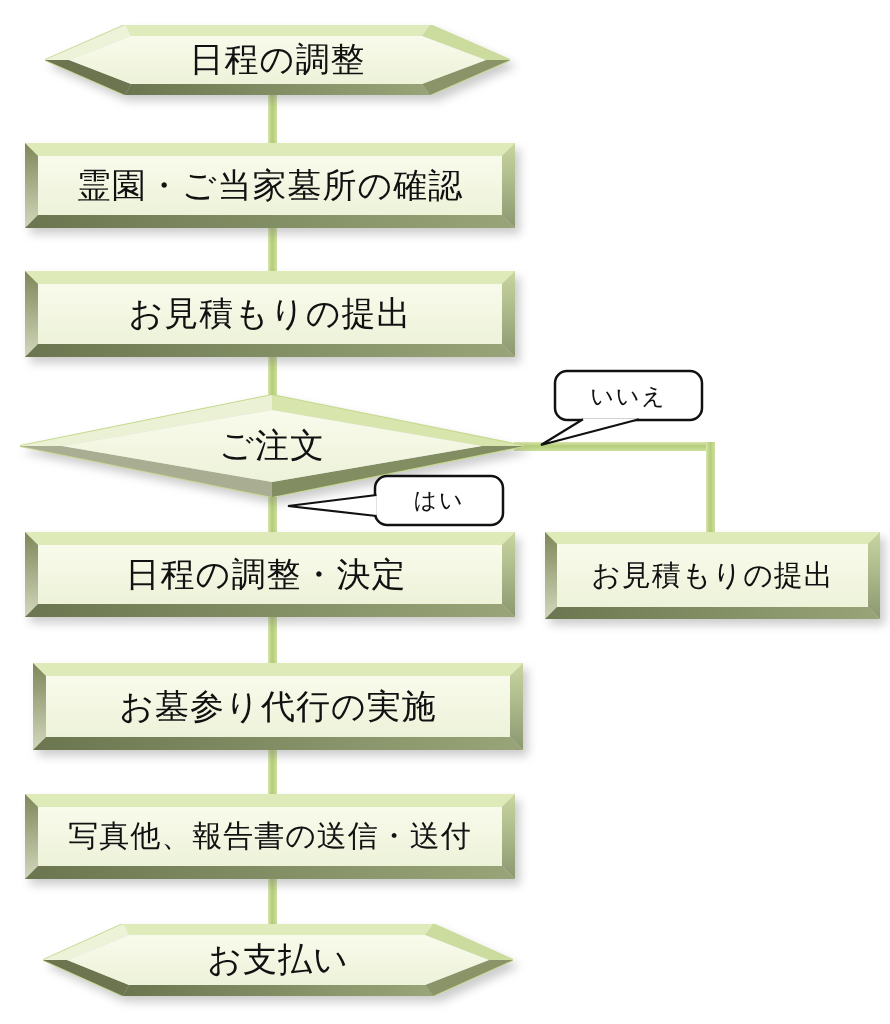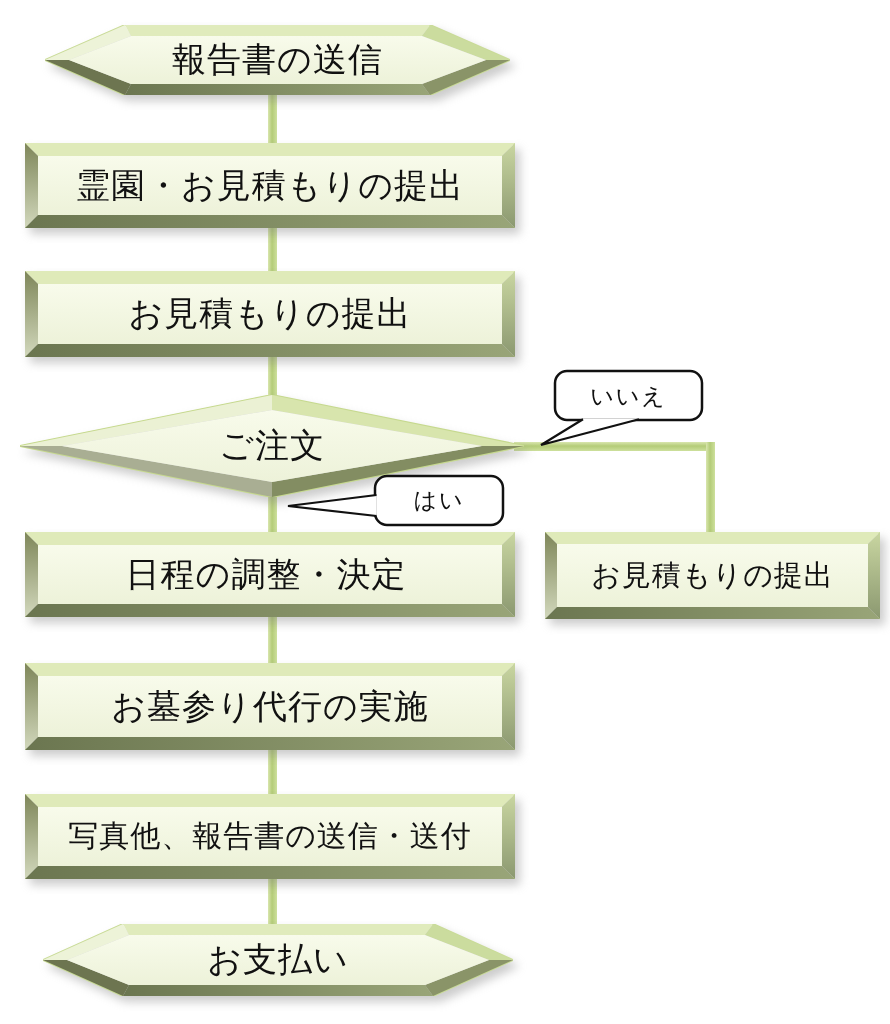--- a/index.html
+++ b/index.html
@@ -65,33 +65,33 @@
     <svg width="465" height="70" viewBox="0 0 465 70">
       <polygon points="0,35 80,0 385,0 465,35 385,70 80,70" fill="none" stroke="#c9db97" stroke-width="2"></polygon>
       <polygon points="80,0 385,0 377,11 86,11" fill="#e0ebbc"></polygon>
       <polygon points="0,35 80,0 86,11 24,35" fill="#edf3d8"></polygon>
       <polygon points="0,35 24,35 86,59 80,70" fill="#6d7550"></polygon>
       <polygon points="80,70 86,59 377,59 385,70" fill="url(#gb)"></polygon>
       <polygon points="385,0 465,35 441,35 377,11" fill="#cbdc9e"></polygon>
       <polygon points="465,35 385,70 377,59 441,35" fill="#8a9468"></polygon>
       <polygon points="24,35 86,11 377,11 441,35 377,59 86,59" fill="url(#gf)"></polygon>
     </svg>
-    <div class="label fs-lg">報告書の送信</div>
+    <div class="label fs-lg">日程の調整</div>
   </div>
 
   <div class="node" style="left:25px;top:143px;width:490px;height:85px">
     <svg width="490" height="85" viewBox="0 0 490 85">
       <rect x="1" y="1" width="488" height="83" fill="none" stroke="#d4e3a6" stroke-width="2"></rect>
       <polygon points="0,0 490,0 477,13 13,13" fill="#dfeab9"></polygon>
       <polygon points="0,0 13,13 13,72 0,85" fill="url(#gl)"></polygon>
       <polygon points="490,0 477,13 477,72 490,85" fill="url(#gr)"></polygon>
       <polygon points="0,85 13,72 477,72 490,85" fill="url(#gb)"></polygon>
       <rect x="13" y="13" width="464" height="59" fill="url(#gf)"></rect>
     </svg>
-    <div class="label fs-lg">霊園・お見積もりの提出</div>
+    <div class="label fs-lg">霊園・ご当家墓所の確認</div>
   </div>
 
   <div class="node" style="left:20px;top:395px;width:504px;height:102px">
     <svg width="504" height="102" viewBox="0 0 504 102">
       <polygon points="0,51 252,0 504,51 252,102" fill="none" stroke="#c6d98e" stroke-width="2"></polygon>
       <polygon points="0,51 252,0 252,15 42,51" fill="#ebf1d4"></polygon>
       <polygon points="252,0 504,51 462,51 252,15" fill="#d8e5ad"></polygon>
       <polygon points="0,51 42,51 252,87 252,102" fill="#a9ae93"></polygon>
       <polygon points="504,51 252,102 252,87 462,51" fill="#838d62"></polygon>
       <polygon points="42,51 252,15 462,51 252,87" fill="url(#gf)"></polygon>
@@ -128,21 +128,21 @@
       <rect x="1" y="1" width="333" height="85" fill="none" stroke="#d4e3a6" stroke-width="2"></rect>
       <polygon points="0,0 335,0 323,12 12,12" fill="#dfeab9"></polygon>
       <polygon points="0,0 12,12 12,75 0,87" fill="url(#gl)"></polygon>
       <polygon points="335,0 323,12 323,75 335,87" fill="url(#gr)"></polygon>
       <polygon points="0,87 12,75 323,75 335,87" fill="url(#gb)"></polygon>
       <rect x="12" y="12" width="311" height="63" fill="url(#gf)"></rect>
     </svg>
     <div class="label fs-rt">お見積もりの提出</div>
   </div>
 
-  <div class="node" style="left:25px;top:663px;width:490px;height:87px">
+  <div class="node" style="left:33px;top:663px;width:490px;height:87px">
     <svg width="490" height="87" viewBox="0 0 490 87">
       <rect x="1" y="1" width="488" height="85" fill="none" stroke="#d4e3a6" stroke-width="2"></rect>
       <polygon points="0,0 490,0 477,13 13,13" fill="#dfeab9"></polygon>
       <polygon points="0,0 13,13 13,74 0,87" fill="url(#gl)"></polygon>
       <polygon points="490,0 477,13 477,74 490,87" fill="url(#gr)"></polygon>
       <polygon points="0,87 13,74 477,74 490,87" fill="url(#gb)"></polygon>
       <rect x="13" y="13" width="464" height="61" fill="url(#gf)"></rect>
     </svg>
     <div class="label fs-lg">お墓参り代行の実施</div>
   </div>

